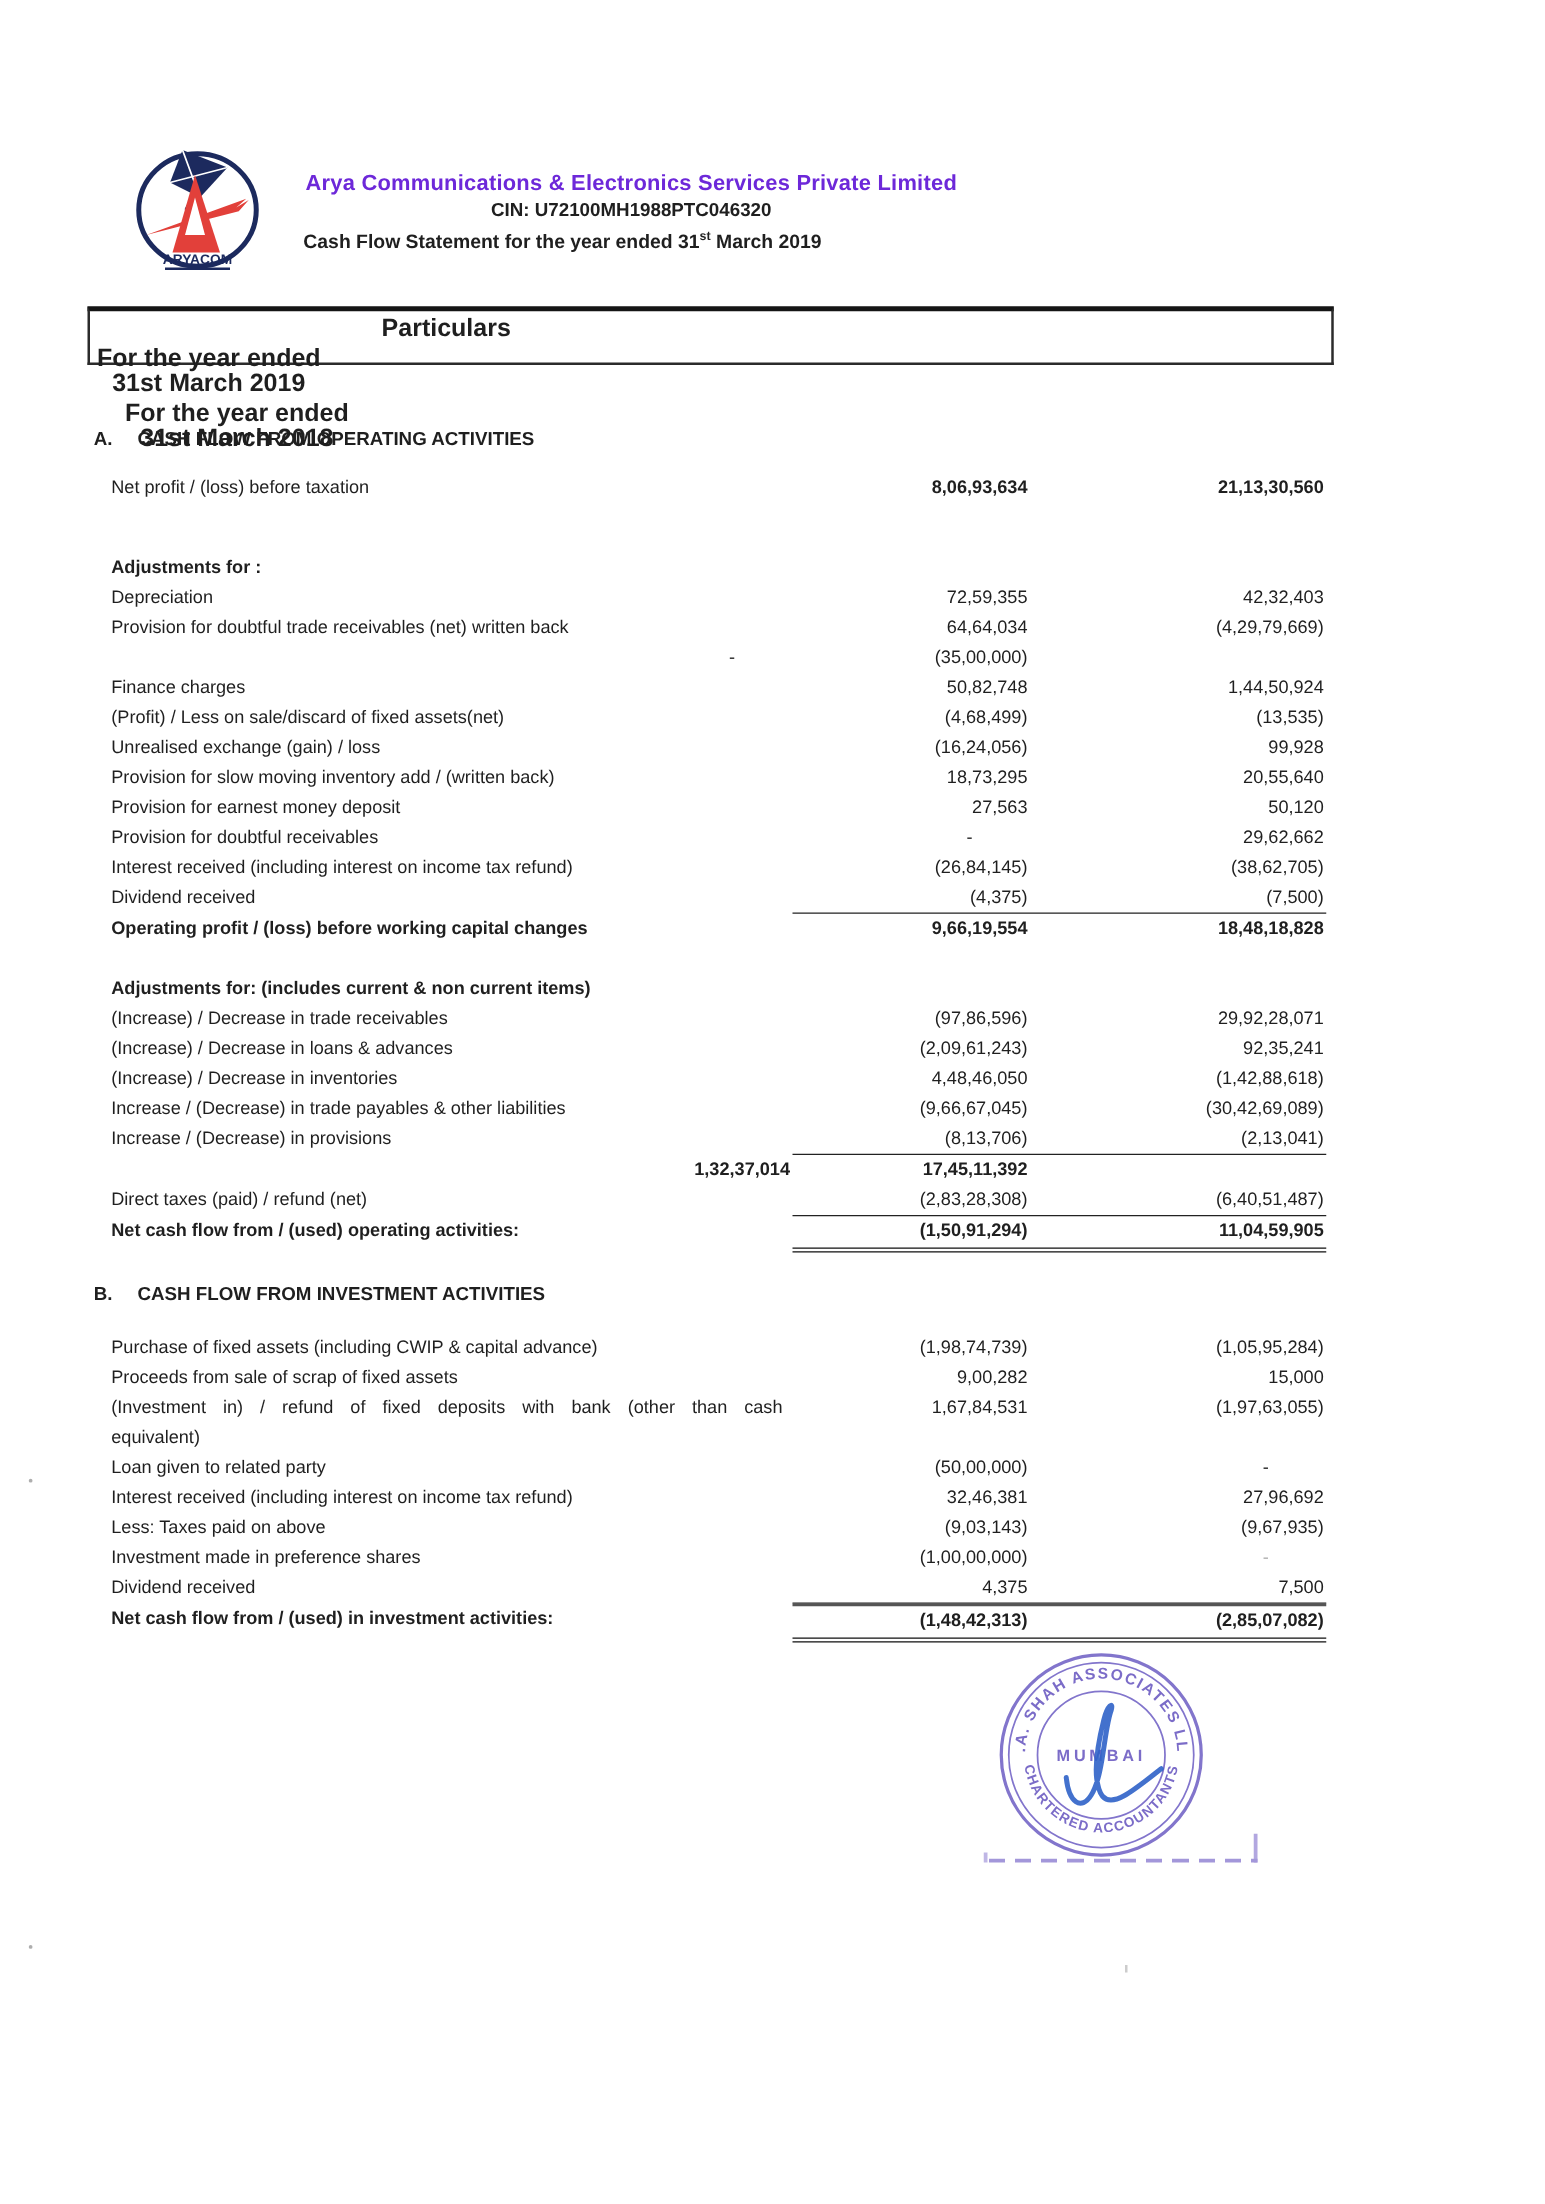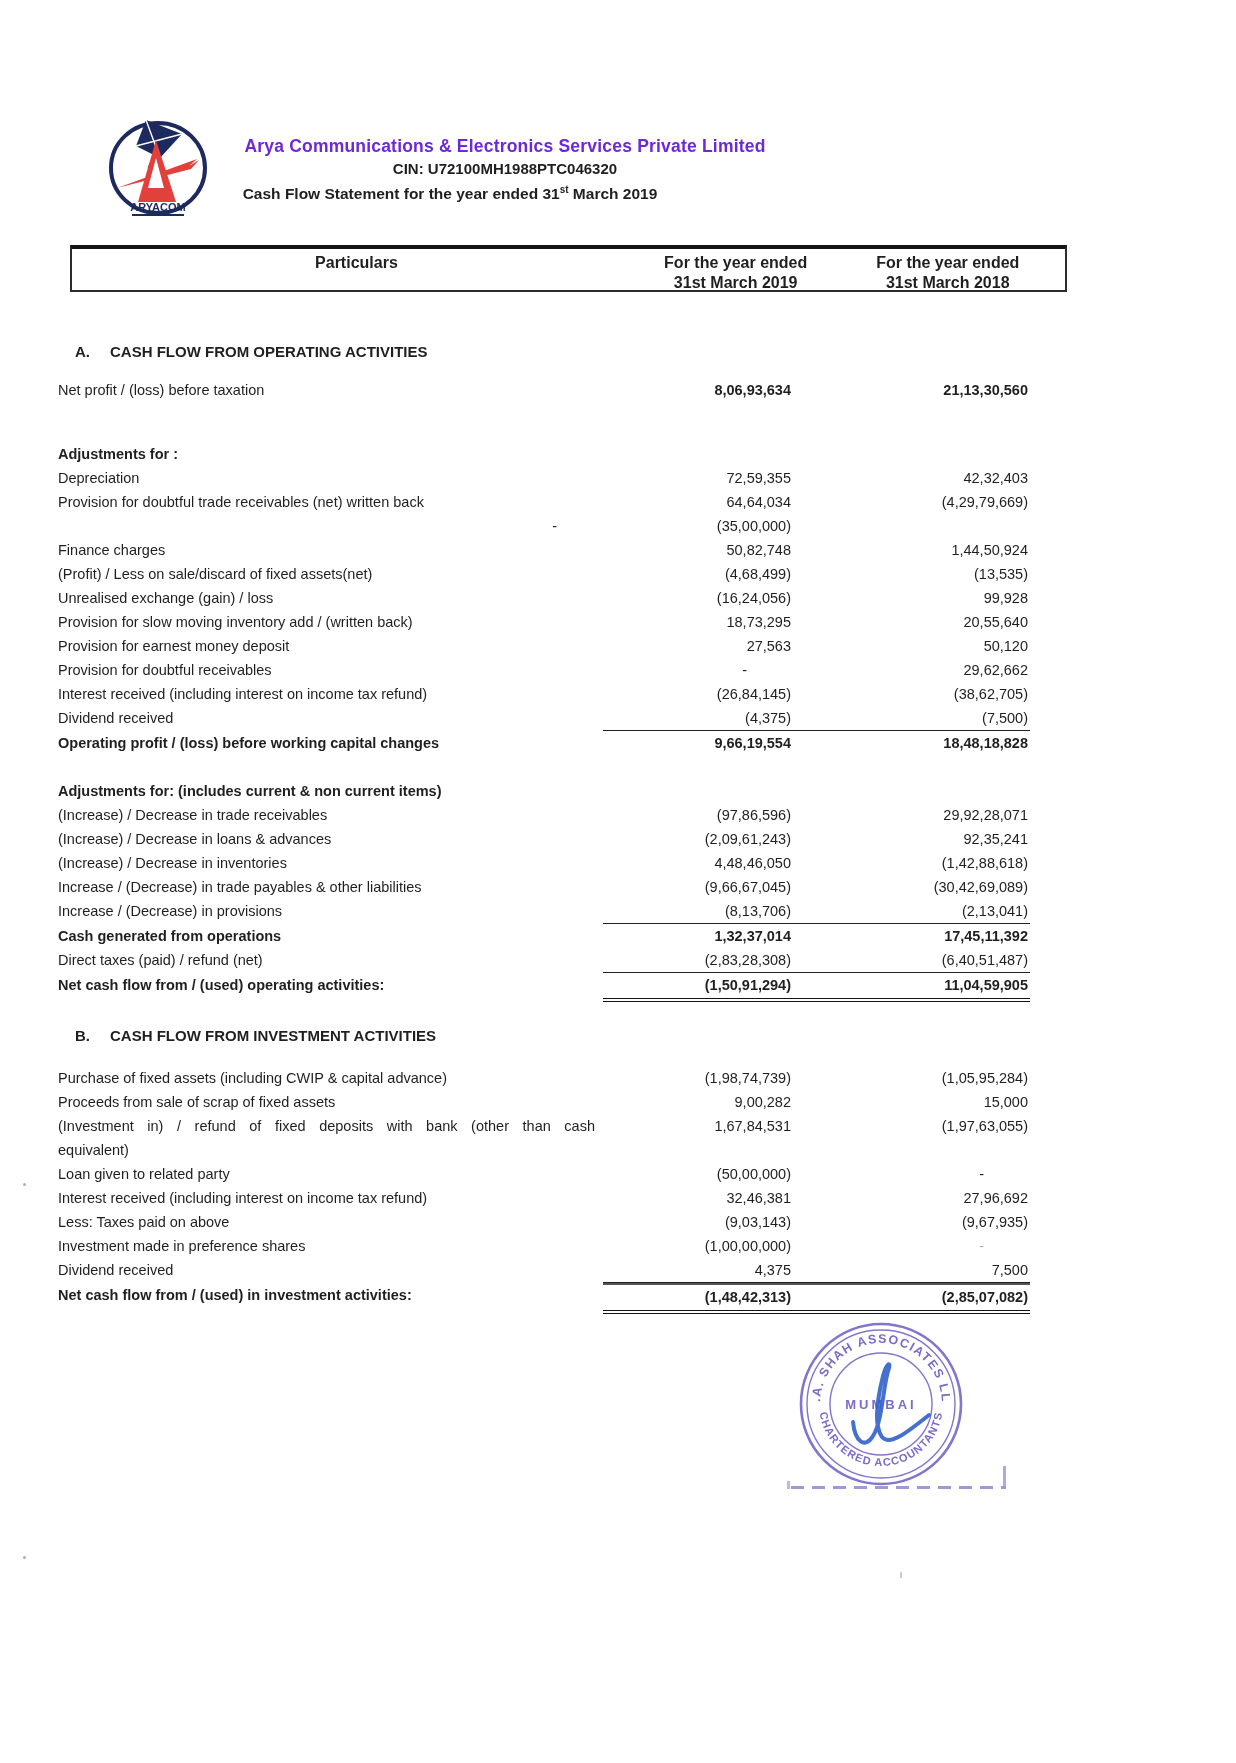--- a/index.html
+++ b/index.html
@@ -11,31 +11,31 @@
   .logo{position:absolute;left:93px;top:106px;}
   .head-block{position:absolute;left:150px;top:136px;width:710px;text-align:center;}
   .company{font-size:17.5px;font-weight:bold;color:#6d28d9;letter-spacing:.2px;}
   .cin{font-size:15px;font-weight:bold;margin-top:3px;}
   .stmt-line{font-size:15.5px;font-weight:bold;margin-top:7px;transform:translateX(-55px);}
   .stmt-line sup{font-size:10px;}
   
   .thead{
     position:absolute;left:70px;top:245px;width:997px;height:47px;box-sizing:border-box;
     border:2px solid #2b2b2b;border-top:4px solid #151515;display:flex;
-    font-weight:bold;font-size:16px;line-height:20px;
+    font-weight:bold;font-size:20px;line-height:20px;flex-direction:column;
   }
   .th-part{width:570px;text-align:center;padding-top:4px;}
   .th-col{width:190px;text-align:center;padding-top:4px;}
   .th-col.c2{width:235px;}
   
   .statement{position:absolute;left:0;top:340px;width:1236px;}
   .section{margin:0;}
   .sec-head{display:flex;margin-left:75px;font-weight:bold;font-size:15px;line-height:24px;}
   .sec-letter{width:35px;}
-  .rows{margin-left:58px;}
+  .rows{margin-left:89px;}
   .row{display:grid;grid-template-columns:545px 190px 237px;align-items:start;
        font-size:14.5px;line-height:24px;}
   .lbl{padding-right:8px;}
   .lbl .l1.just{text-align:justify;text-align-last:justify;}
   .val{text-align:right;padding-right:2px;white-space:nowrap;}
   .bold{font-weight:bold;}
   .rb{border-bottom:1.5px solid #222;}
   .rt{border-top:2.5px solid #555;}
   .dbl{border-bottom:4px double #111;padding-bottom:1px;}
   .dash{padding-right:46px;}
@@ -231,23 +231,20 @@
     <div class="val v2">(30,42,69,089)</div>
   </div>
           <div class="row">
     <div class="lbl">
               <div class="l1">Increase / (Decrease) in provisions</div>
             </div>
     <div class="val v1 rb">(8,13,706)</div>
     <div class="val v2 rb">(2,13,041)</div>
   </div>
           <div class="row">
-    <div class="lbl bold">
-              <div class="l1">Cash generated from operations</div>
-            </div>
     <div class="val v1 bold">1,32,37,014</div>
     <div class="val v2 bold">17,45,11,392</div>
   </div>
           <div class="row">
     <div class="lbl">
               <div class="l1">Direct taxes (paid) / refund (net)</div>
             </div>
     <div class="val v1 rb">(2,83,28,308)</div>
     <div class="val v2 rb">(6,40,51,487)</div>
   </div>

